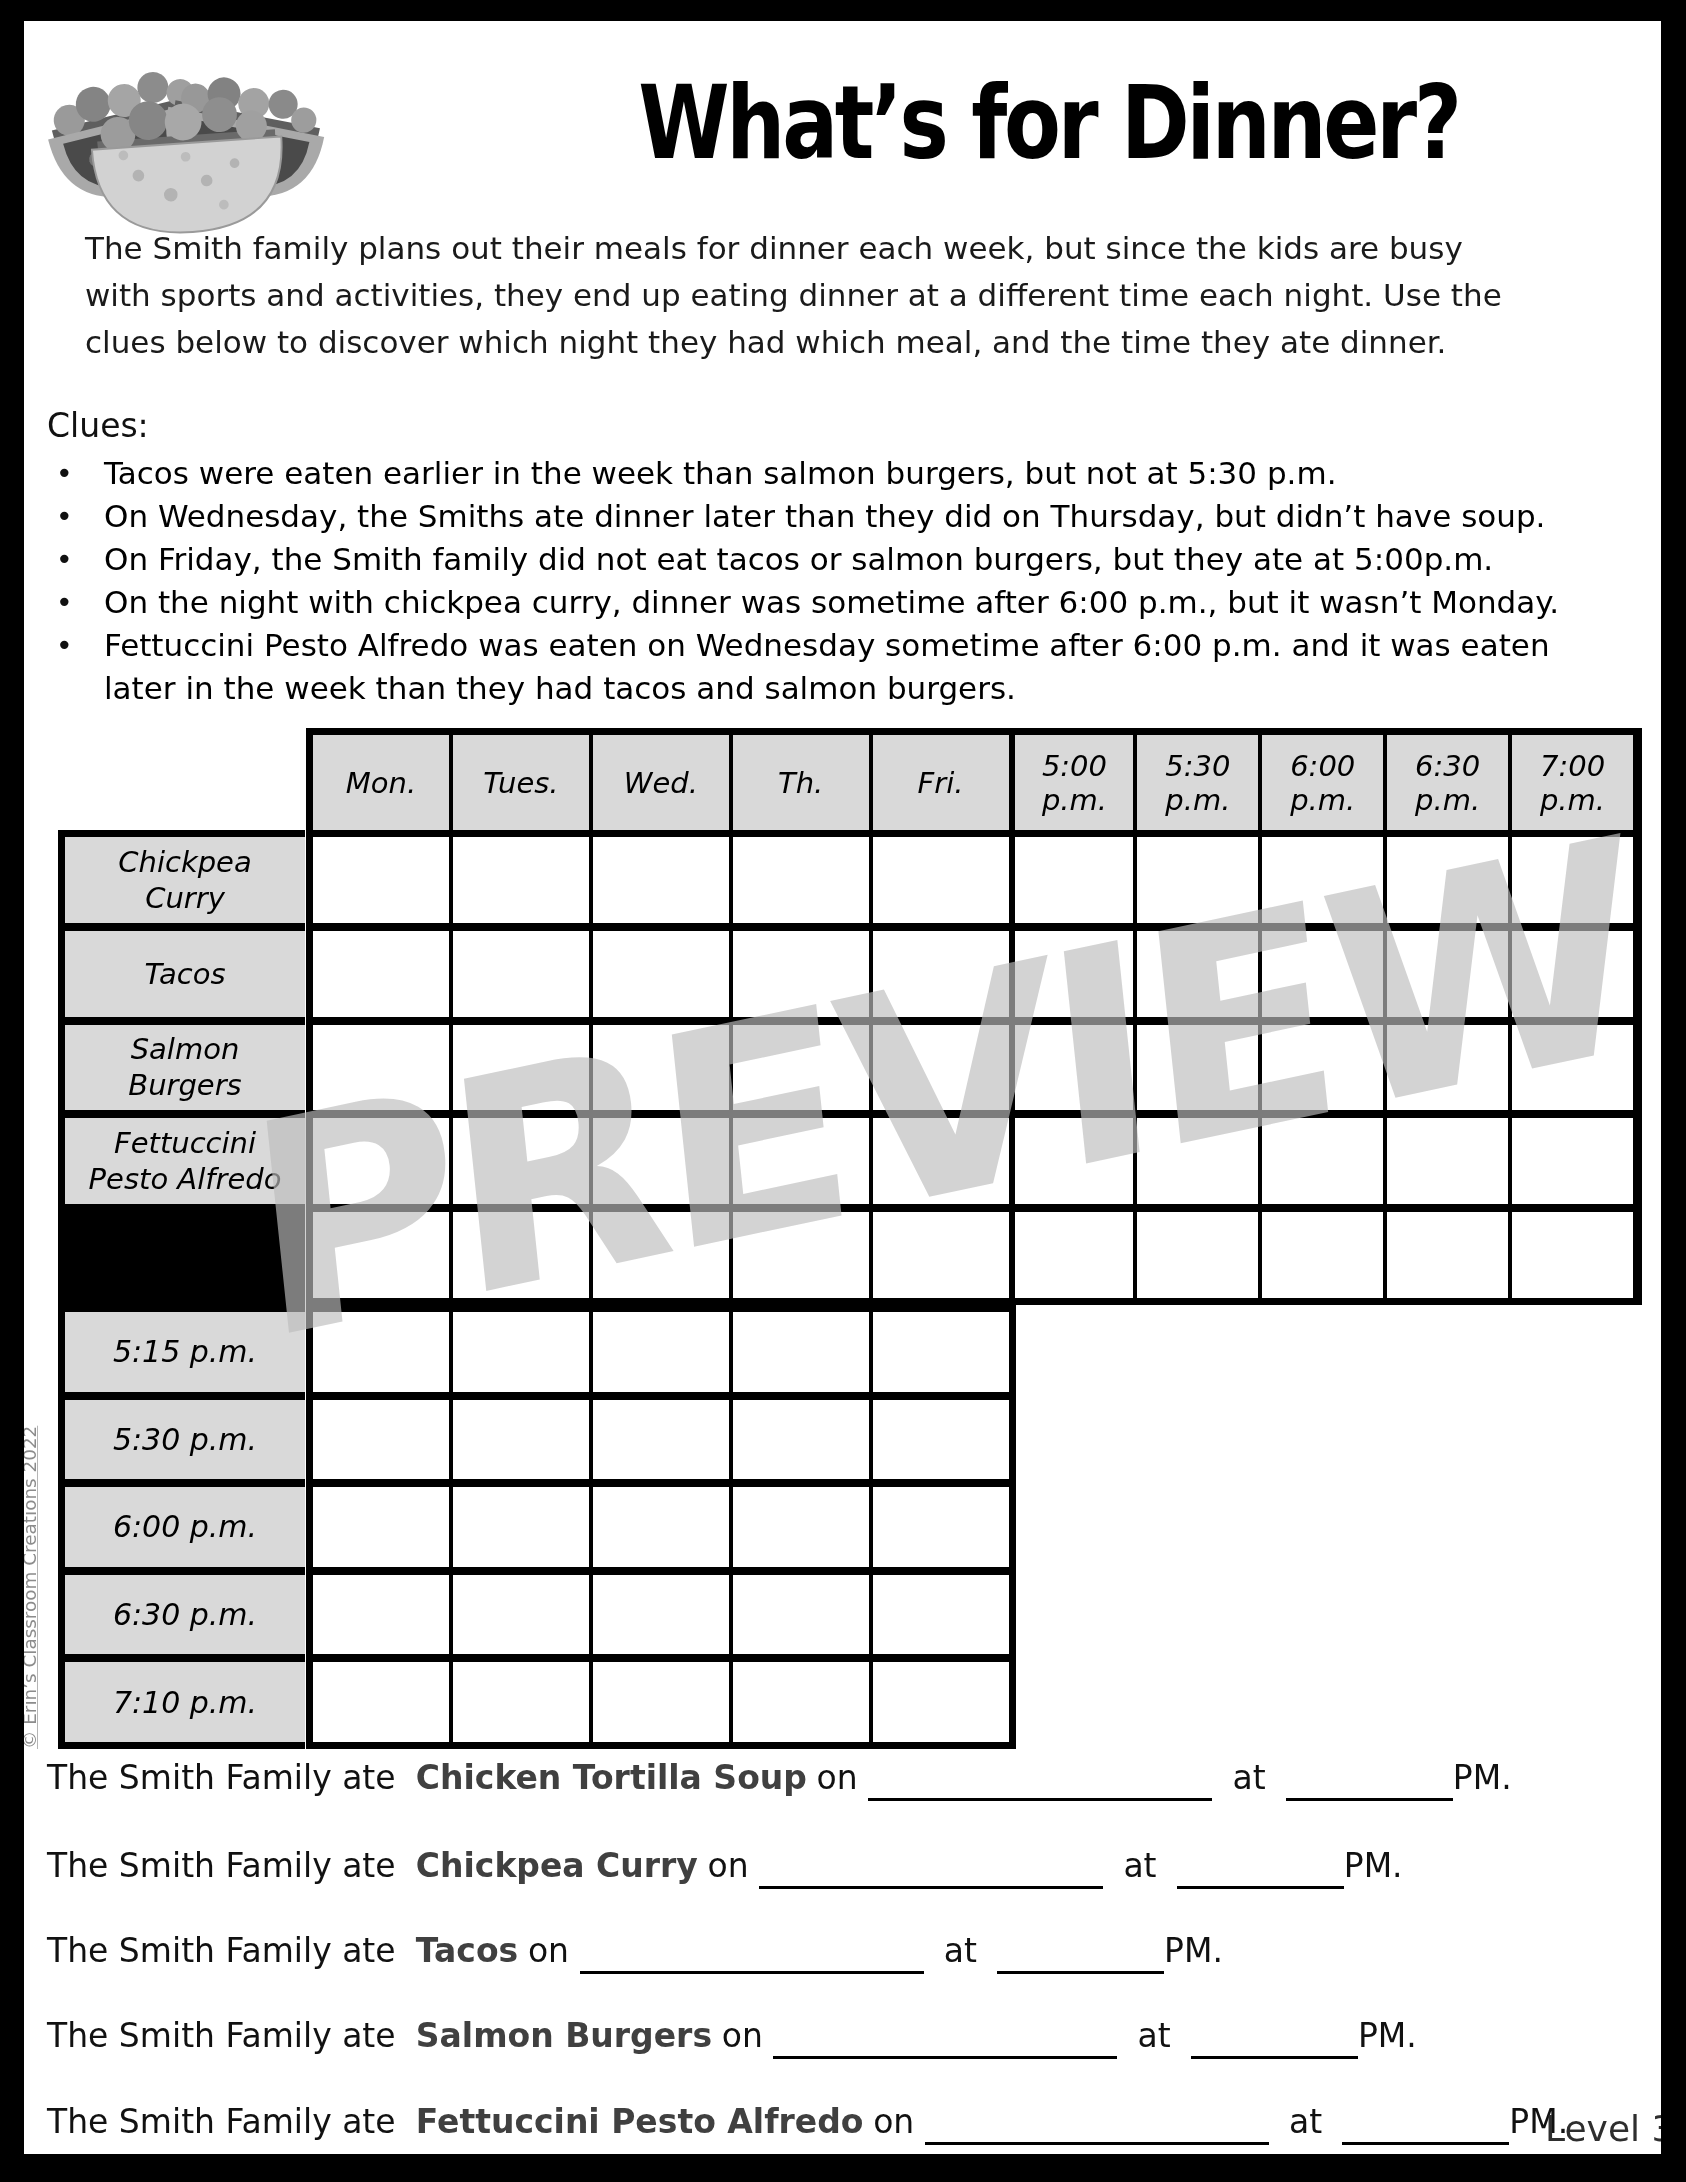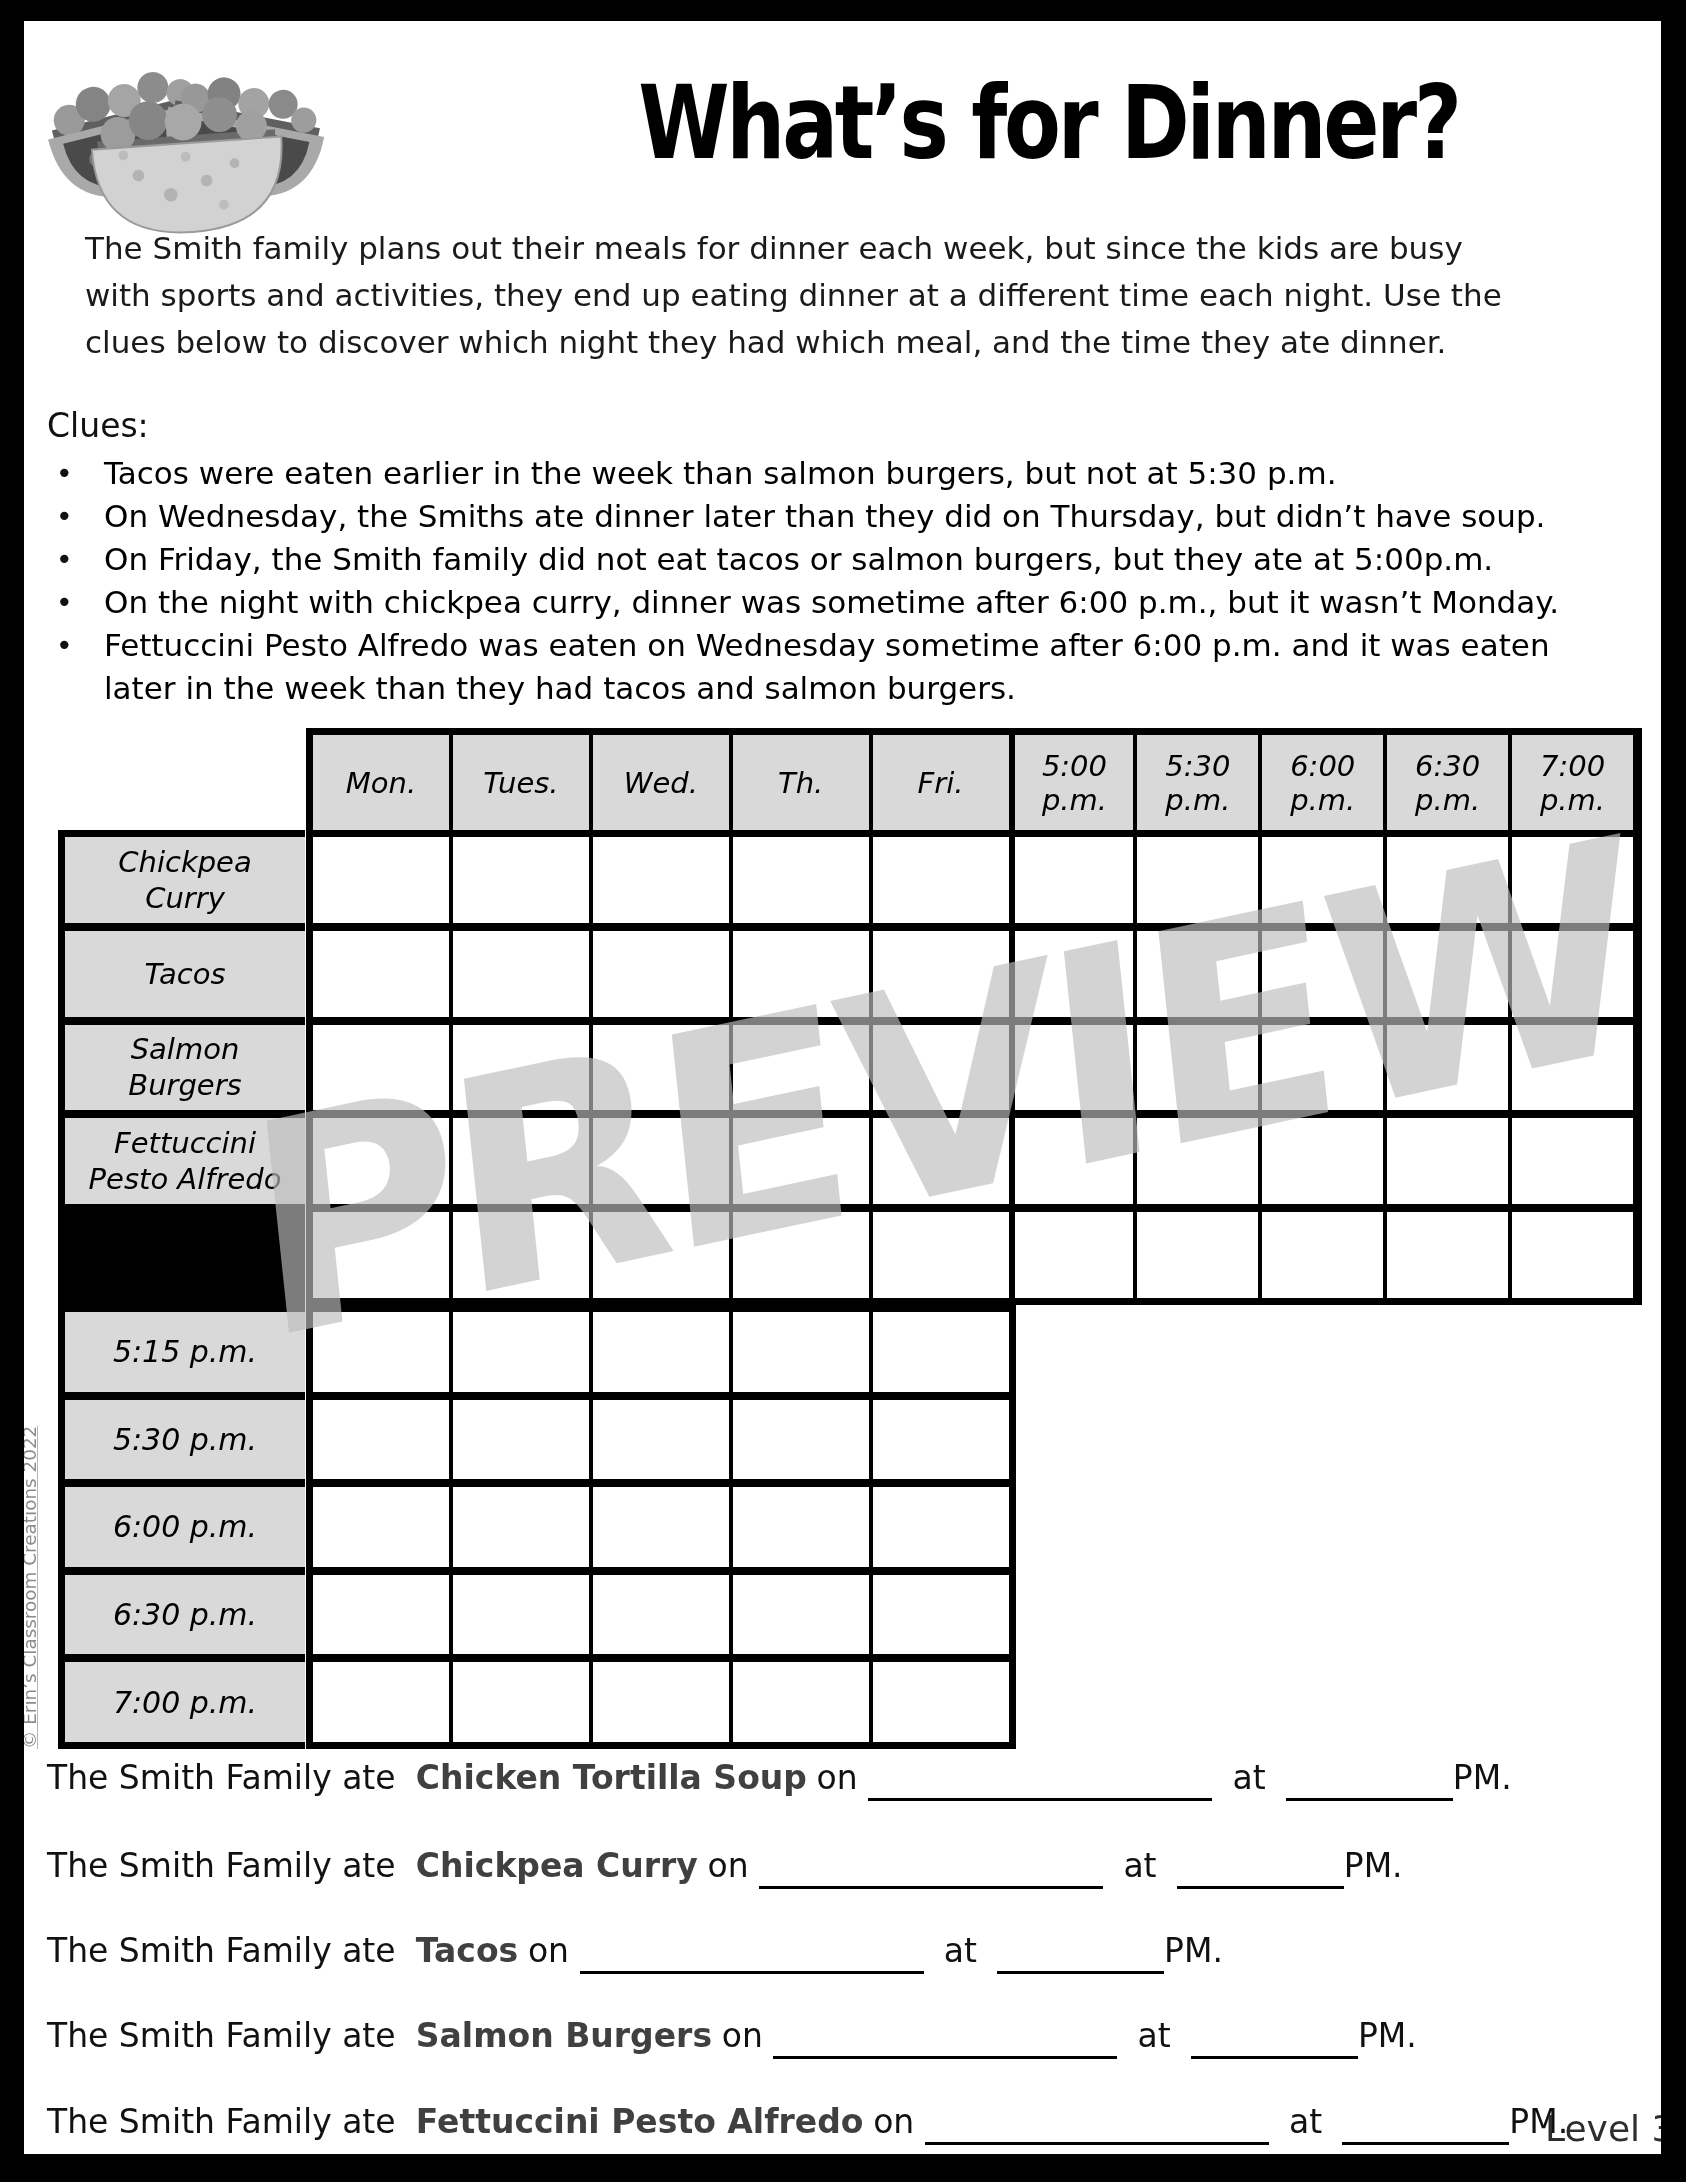--- a/index.html
+++ b/index.html
@@ -309,21 +309,21 @@
     <div class="lcell">
         <span>5:30 p.m.</span>
       </div>
     <div class="lcell">
         <span>6:00 p.m.</span>
       </div>
     <div class="lcell">
         <span>6:30 p.m.</span>
       </div>
     <div class="lcell">
-        <span>7:00 p.m.</span>
+        <span>7:10 p.m.</span>
       </div>
   </div>
 
   <div class="ggrid time-cells">
       <div class="cell"></div>
       <div class="cell"></div>
       <div class="cell"></div>
       <div class="cell"></div>
       <div class="cell"></div>
       <div class="cell"></div>

